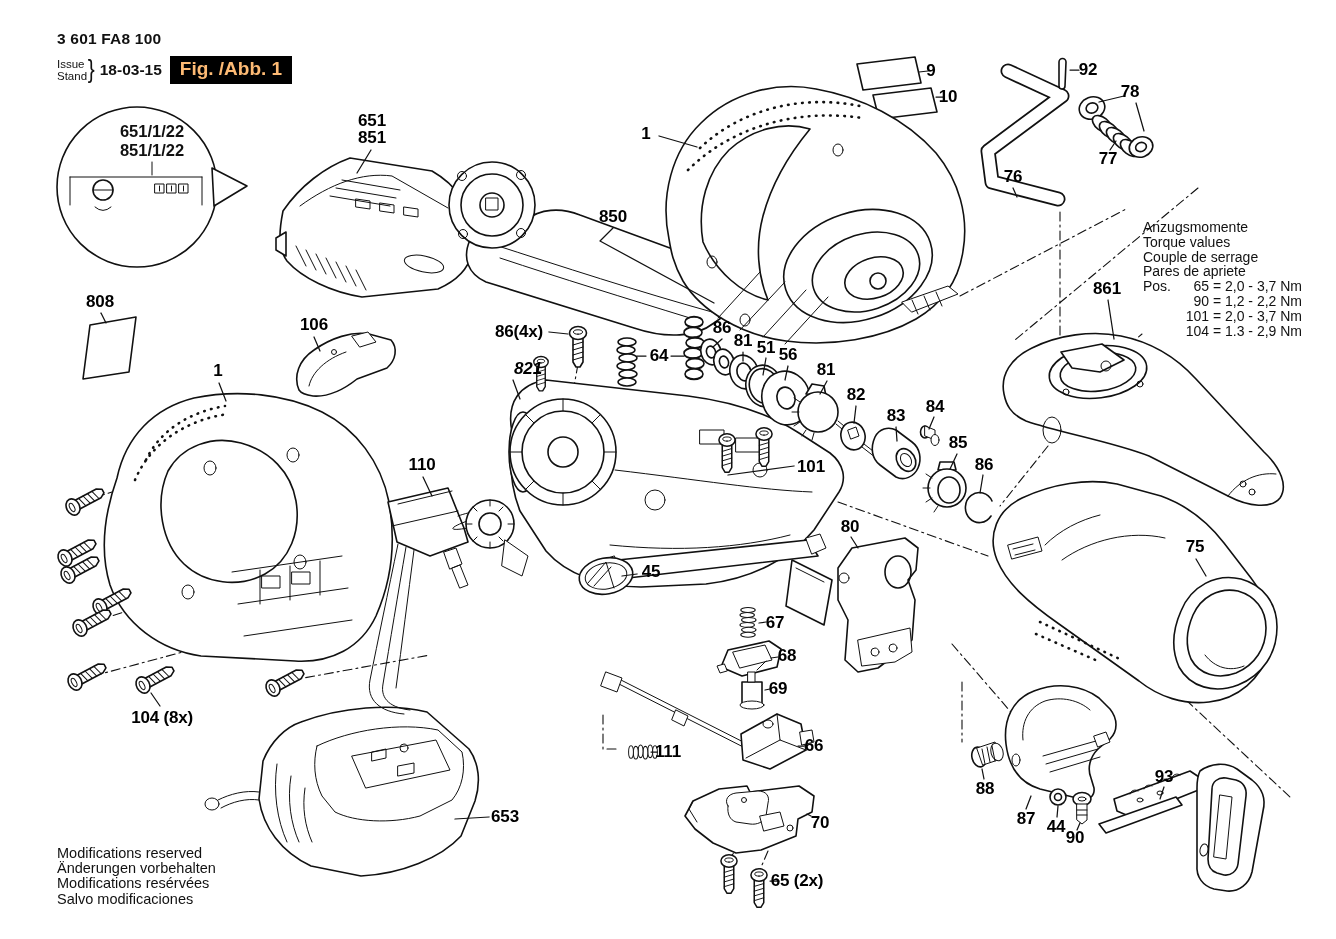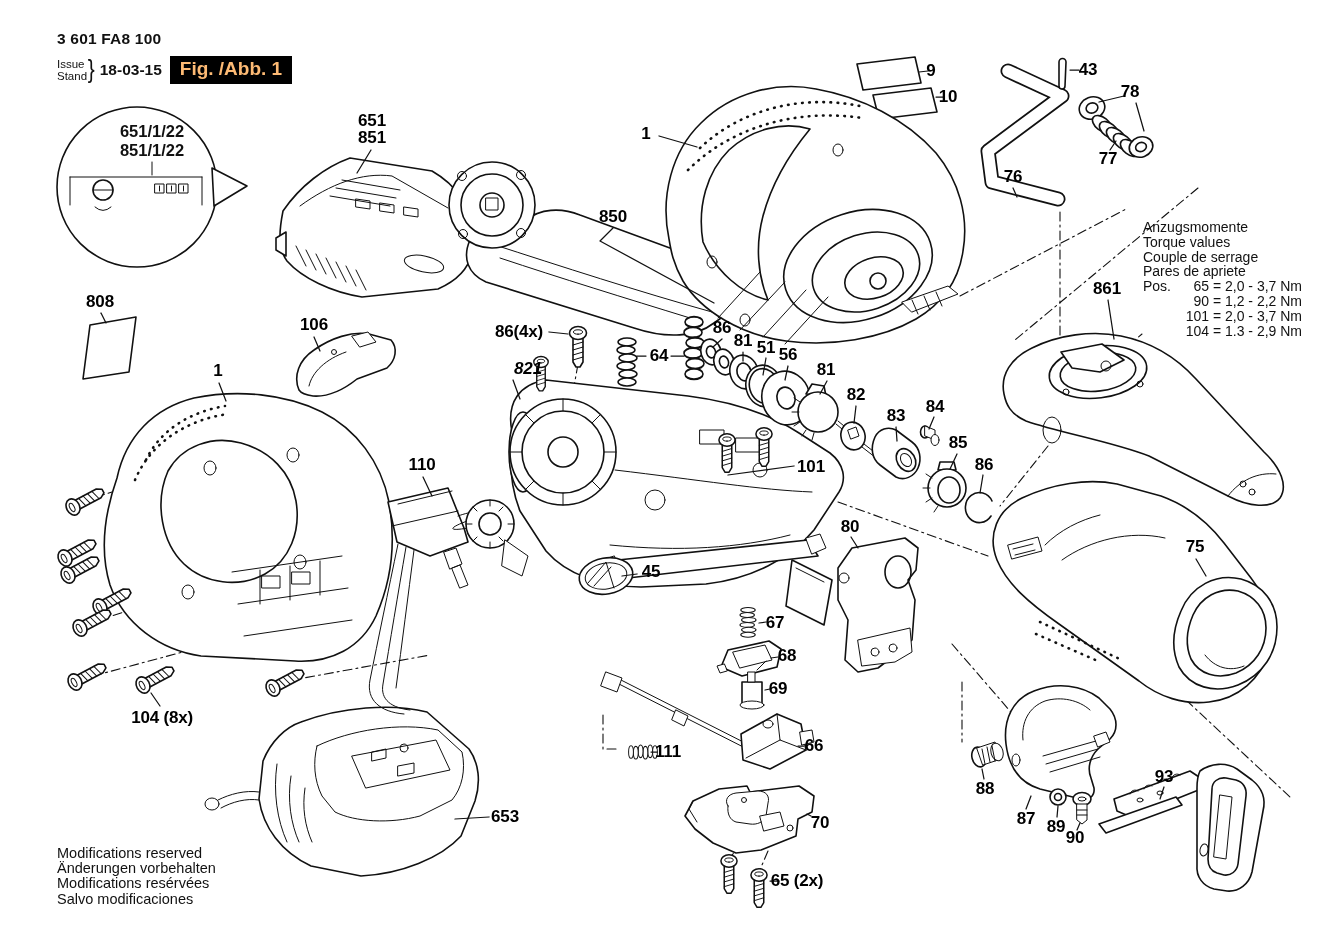--- a/index.html
+++ b/index.html
@@ -462,21 +462,21 @@
       <div class="part-label" style="left: 528px; top: 369px; font-style: italic;">821</div>
       <div class="part-label" style="left: 519px; top: 332px;">86(4x)</div>
       <div class="part-label" style="left: 659px; top: 356px;">64</div>
       <div class="part-label" style="left: 722px; top: 328px;">86</div>
       <div class="part-label" style="left: 743px; top: 341px;">81</div>
       <div class="part-label" style="left: 766px; top: 348px;">51</div>
       <div class="part-label" style="left: 788px; top: 355px;">56</div>
       <div class="part-label" style="left: 646px; top: 134px;">1</div>
       <div class="part-label" style="left: 931px; top: 71px;">9</div>
       <div class="part-label" style="left: 948px; top: 97px;">10</div>
-      <div class="part-label" style="left: 1088px; top: 70px;">43</div>
+      <div class="part-label" style="left: 1088px; top: 70px;">92</div>
       <div class="part-label" style="left: 1130px; top: 92px;">78</div>
       <div class="part-label" style="left: 1108px; top: 159px;">77</div>
       <div class="part-label" style="left: 1013px; top: 177px;">76</div>
       <div class="part-label" style="left: 1107px; top: 289px;">861</div>
       <div class="part-label" style="left: 826px; top: 370px;">81</div>
       <div class="part-label" style="left: 856px; top: 395px;">82</div>
       <div class="part-label" style="left: 896px; top: 416px;">83</div>
       <div class="part-label" style="left: 935px; top: 407px;">84</div>
       <div class="part-label" style="left: 958px; top: 443px;">85</div>
       <div class="part-label" style="left: 984px; top: 465px;">86</div>
@@ -486,21 +486,21 @@
       <div class="part-label" style="left: 651px; top: 572px;">45</div>
       <div class="part-label" style="left: 775px; top: 623px;">67</div>
       <div class="part-label" style="left: 787px; top: 656px;">68</div>
       <div class="part-label" style="left: 778px; top: 689px;">69</div>
       <div class="part-label" style="left: 814px; top: 746px;">66</div>
       <div class="part-label" style="left: 668px; top: 752px;">111</div>
       <div class="part-label" style="left: 820px; top: 823px;">70</div>
       <div class="part-label" style="left: 797px; top: 881px;">65 (2x)</div>
       <div class="part-label" style="left: 985px; top: 789px;">88</div>
       <div class="part-label" style="left: 1026px; top: 819px;">87</div>
-      <div class="part-label" style="left: 1056px; top: 827px;">89</div>
+      <div class="part-label" style="left: 1056px; top: 827px;">44</div>
       <div class="part-label" style="left: 1075px; top: 838px;">90</div>
       <div class="part-label" style="left: 1164px; top: 777px;">93</div>
     </div>
 
   <div class="footer" id="footer-lines">
       <div>Modifications reserved</div>
       <div>Änderungen vorbehalten</div>
       <div>Modifications resérvées</div>
       <div>Salvo modificaciones</div>
     </div>

